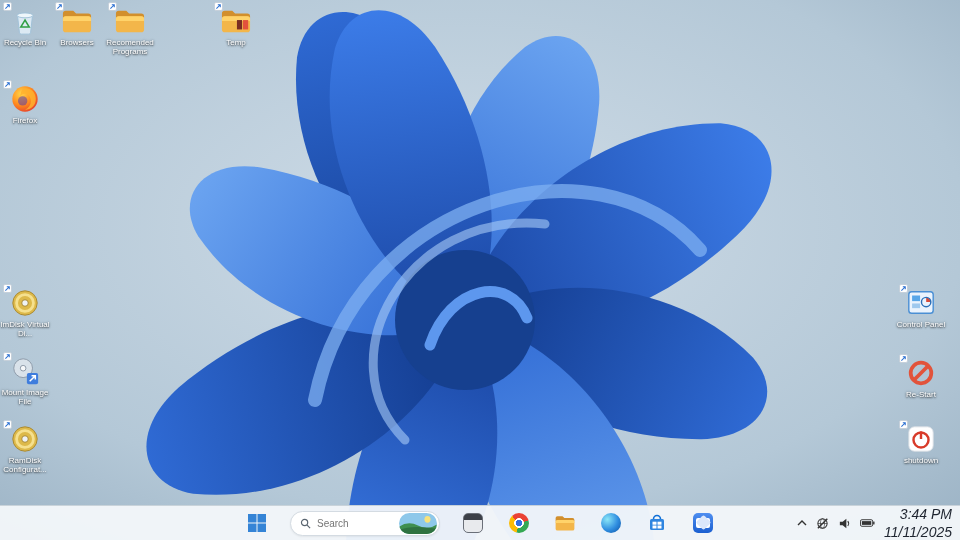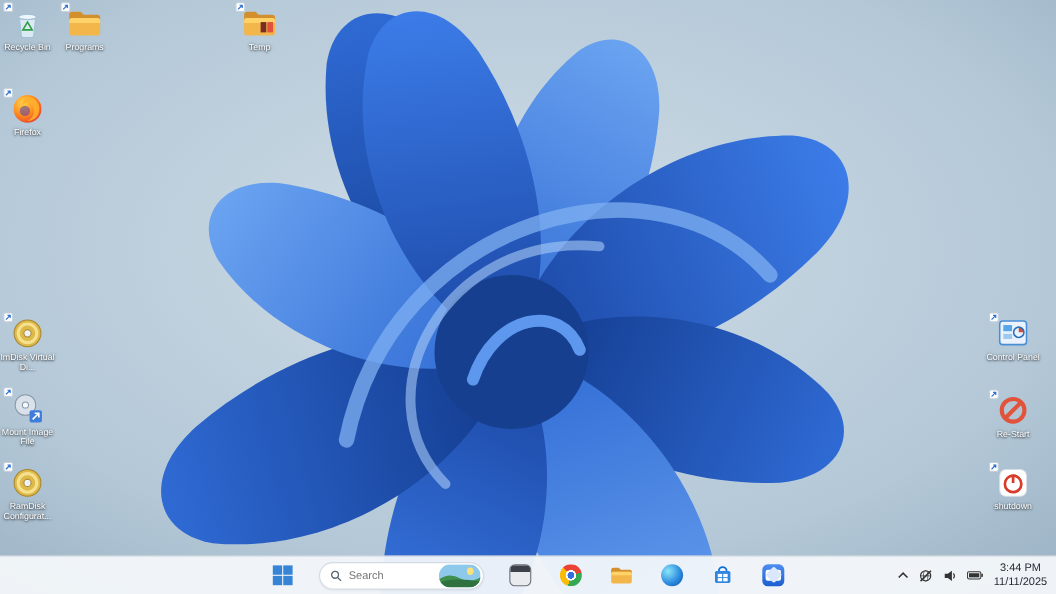--- a/index.html
+++ b/index.html
@@ -42,21 +42,21 @@
       radial-gradient(circle at 50% 50%, #2f6fe0 0 21%, #ffffff 23% 33%, rgba(0,0,0,0) 35%),
       conic-gradient(from -45deg, #ea4335 0 120deg, #34a853 0 240deg, #fbbc05 0 360deg); }
   .g-edge { border-radius:50%; background:radial-gradient(circle at 32% 32%, #8ae6f7, #2f8de0 55%, #0b4f9e); }
   .g-mail { background:linear-gradient(180deg,#4f8ef0,#1b5fd0); position:relative; }
   .g-mail::after { content:""; position:absolute; left:3px; top:5px; width:14px; height:10px; background:#fff; border-radius:2px; }
   .g-mail::before { content:""; position:absolute; left:4.5px; top:4px; width:11px; height:11px; background:#dbe7fb;
                     transform:rotate(45deg); z-index:1; border-radius:2px; }
 
   .tray { position:absolute; right:4px; top:0; height:100%; display:flex; align-items:center; gap:9px; padding-right:4px; }
   .tray-btn { display:flex; align-items:center; justify-content:center; height:100%; }
-  .clock { font-size:10px; color:#1f2530; text-align:center; line-height:1.3; }
+  .clock { font-size:14px; color:#1f2530; text-align:right; line-height:1.3;font-style:italic; }
 </style>
 </head>
 <body>
 
 <svg width="0" height="0" style="position:absolute" aria-hidden="true">
   <defs>
     <g id="folder-sym">
       <path d="M1 6 a3 3 0 0 1 3-3 h8 l3 3 h13 a3 3 0 0 1 3 3 v2 H1 Z" fill="#d28f2c"></path>
       <rect x="1" y="9" width="30" height="17" rx="3" fill="#f3b64a"></rect>
       <path d="M1 12 a3 3 0 0 1 3-3 h24 a3 3 0 0 1 3 3 v2 H1 Z" fill="#ffd36a"></path>
@@ -133,23 +133,36 @@
     <div class="art">
       <svg viewBox="0 0 32 28">
           <use href="#folder-sym"></use>
         </svg>
       <span class="sc">
           <svg viewBox="0 0 10 10">
             <use href="#arrow-sym"></use>
           </svg>
         </span>
     </div>
-    <div class="lbl">Programs</div>
-  </div>
-
+    <div class="lbl">Browsers</div>
+  </div>
+
+  <div class="dicon" style="left:102px;top:6px">
+    <div class="art">
+      <svg viewBox="0 0 32 28">
+          <use href="#folder-sym"></use>
+        </svg>
+      <span class="sc">
+          <svg viewBox="0 0 10 10">
+            <use href="#arrow-sym"></use>
+          </svg>
+        </span>
+    </div>
+    <div class="lbl">Recomended Programs</div>
+  </div>
 
 
   <div class="dicon" style="left:208px;top:6px">
     <div class="art">
       <svg viewBox="0 0 32 28">
         <use href="#folder-sym"></use>
         <rect x="17" y="13" width="5.5" height="10" fill="#7a2d22"></rect>
         <rect x="23.5" y="13" width="5.5" height="10" fill="#e2513c"></rect>
       </svg>
       <span class="sc">

